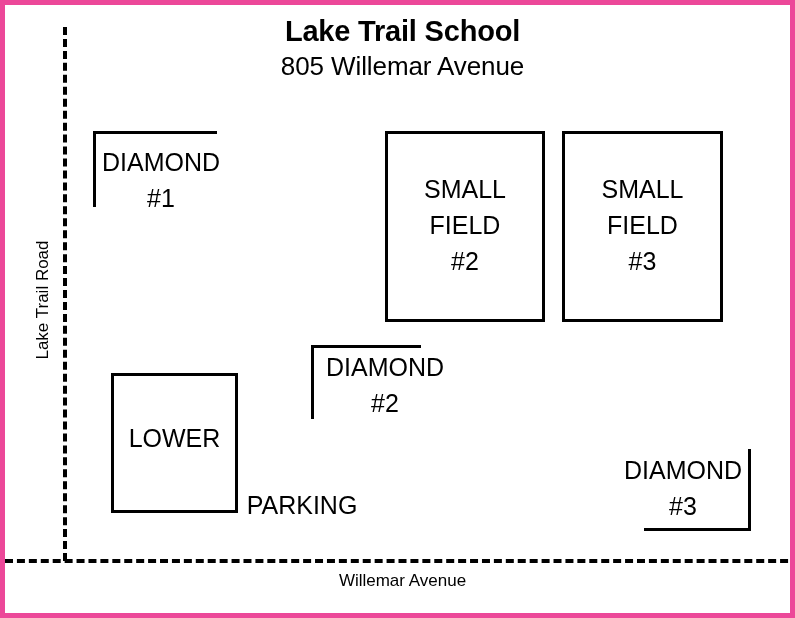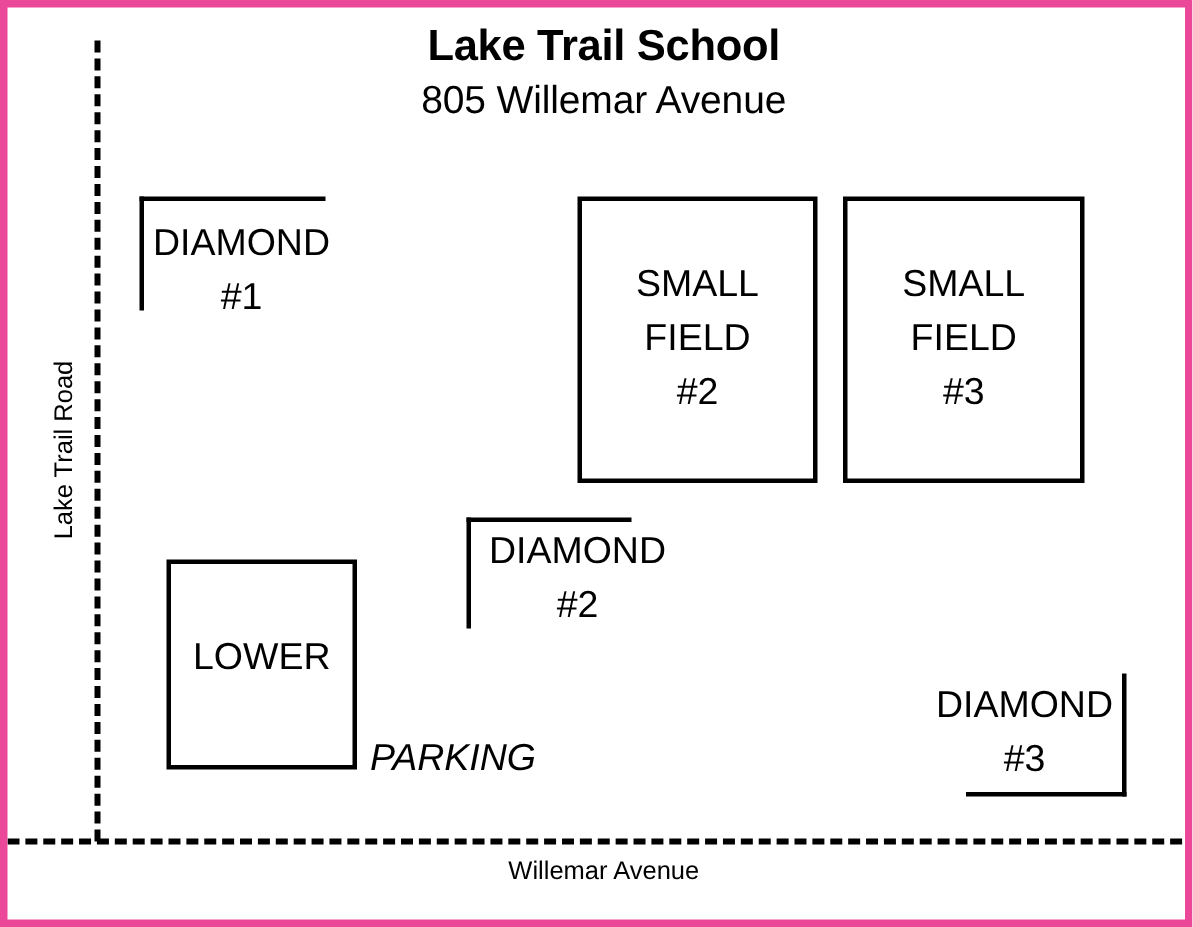--- a/index.html
+++ b/index.html
@@ -156,21 +156,21 @@
   <div class="field-label" style="left:306px; top:344px; width:148px;">
     <div>DIAMOND</div>
     <div>#2</div>
   </div>
 
   <div class="field-box" style="left:106px; top:368px; width:127px; height:140px;"></div>
   <div class="field-label" style="left:106px; top:415px; width:127px;">
     <div>LOWER</div>
   </div>
 
-  <div class="field-label" style="left:233px; top:482px; width:128px;font-style:italic;">
+  <div class="field-label" style="left:233px; top:482px; width:128px;">
     <div>PARKING</div>
   </div>
 
   <div class="bracket bracket-br" style="left:639px; top:444px; width:107px; height:82px;"></div>
   <div class="field-label" style="left:610px; top:447px; width:136px;">
     <div>DIAMOND</div>
     <div>#3</div>
   </div>
 
 </div>

